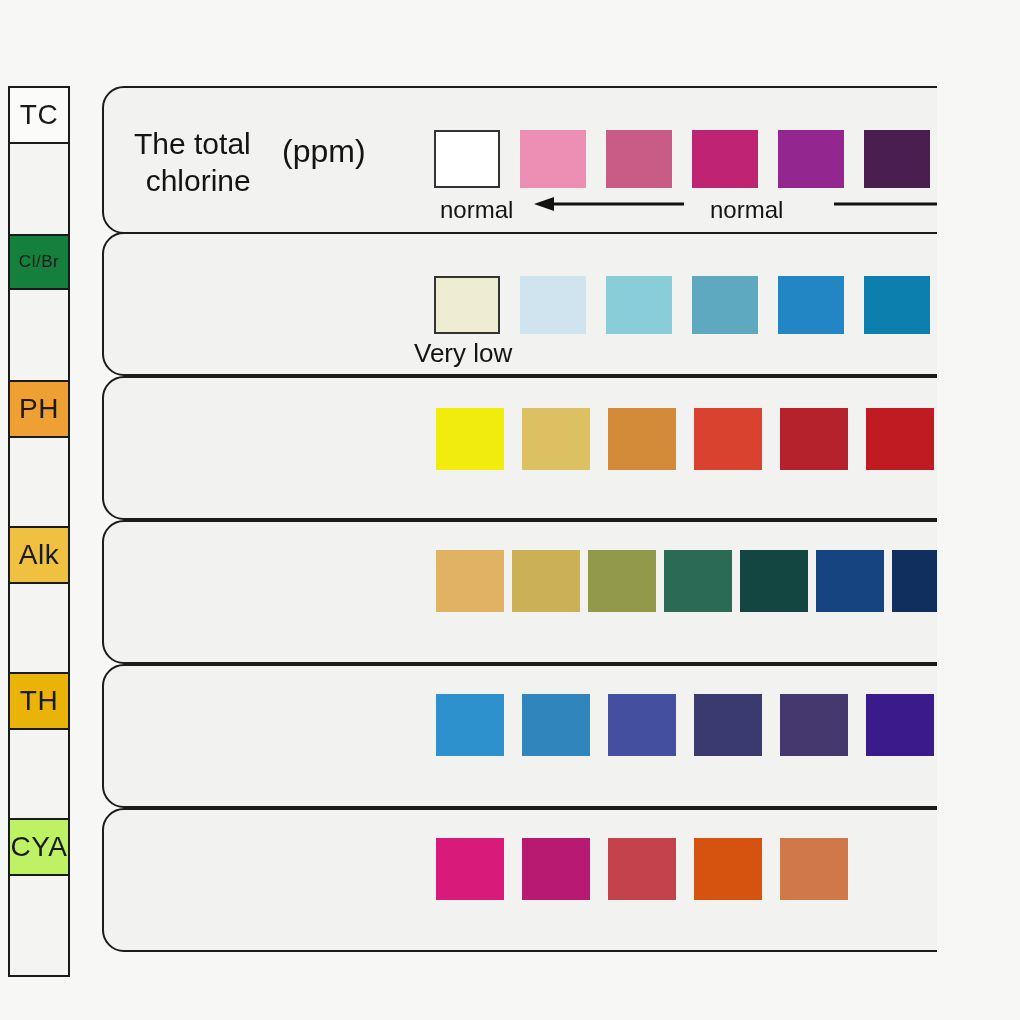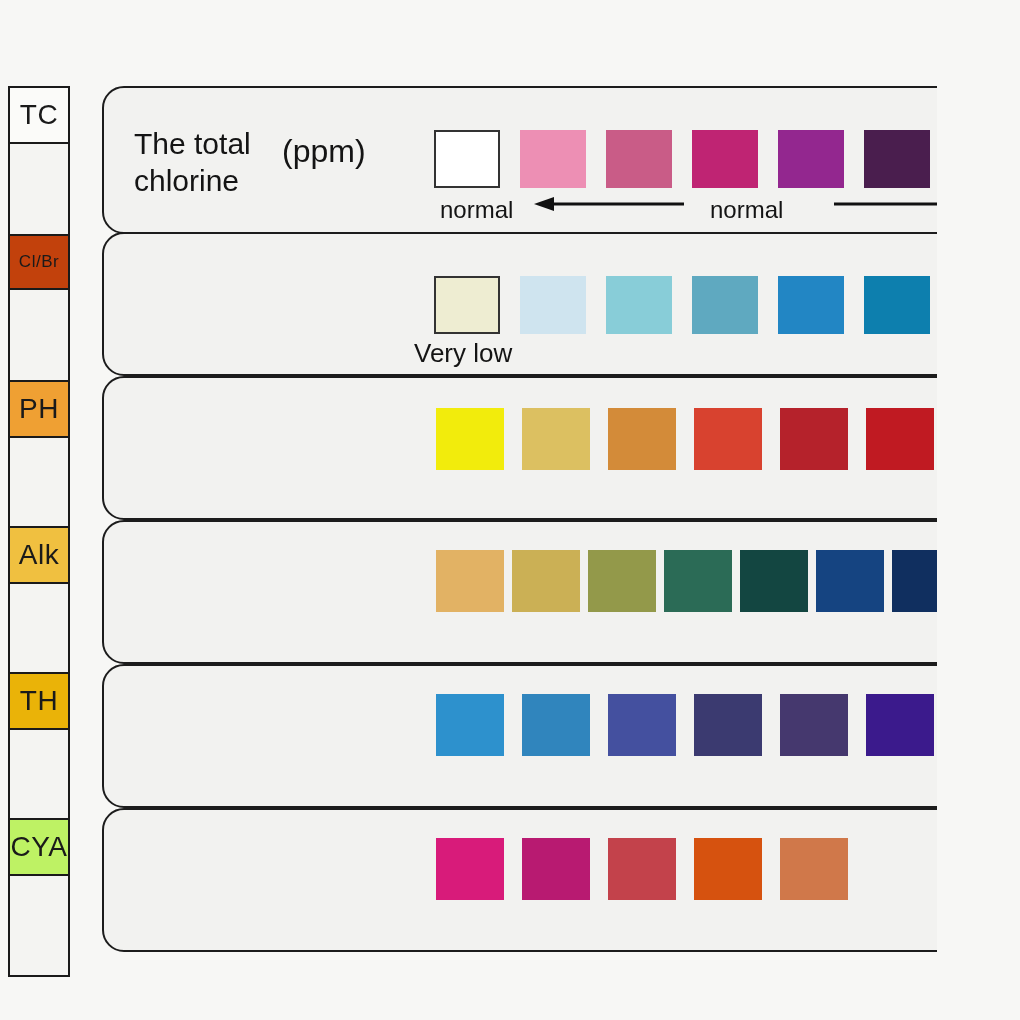--- a/index.html
+++ b/index.html
@@ -9,20 +9,21 @@
   }
   body {
     font-family: "Liberation Sans", sans-serif;
   }
   #page {
     position: relative;
     width: 937px;
     height: 1020px;
     background: #f7f7f5;
     overflow: hidden;
+    text-align: right;
   }
 
   
   #strip {
     position: absolute;
     left: 8px;
     top: 86px;
     width: 62px;
     height: 891px;
     border: 2px solid #1a1a1a;
@@ -131,21 +132,21 @@
 </head>
 <body>
 
 <div id="page">
 
   <div id="strip">
       <div class="pad labelled first" style="height: 56px; background: rgb(251, 251, 249);">
         <span>TC</span>
       </div>
       <div class="pad blank" style="height: 90px; background: rgb(244, 244, 242);"></div>
-      <div class="pad labelled small" style="height: 56px; background: #c2410c;">
+      <div class="pad labelled small" style="height: 56px; background: #15803d;">
         <span>Cl/Br</span>
       </div>
       <div class="pad blank" style="height: 90px; background: rgb(244, 244, 242);"></div>
       <div class="pad labelled" style="height: 58px; background: rgb(239, 160, 51);">
         <span>PH</span>
       </div>
       <div class="pad blank" style="height: 88px; background: rgb(244, 244, 242);"></div>
       <div class="pad labelled" style="height: 58px; background: rgb(240, 192, 64);">
         <span>Alk</span>
       </div>

